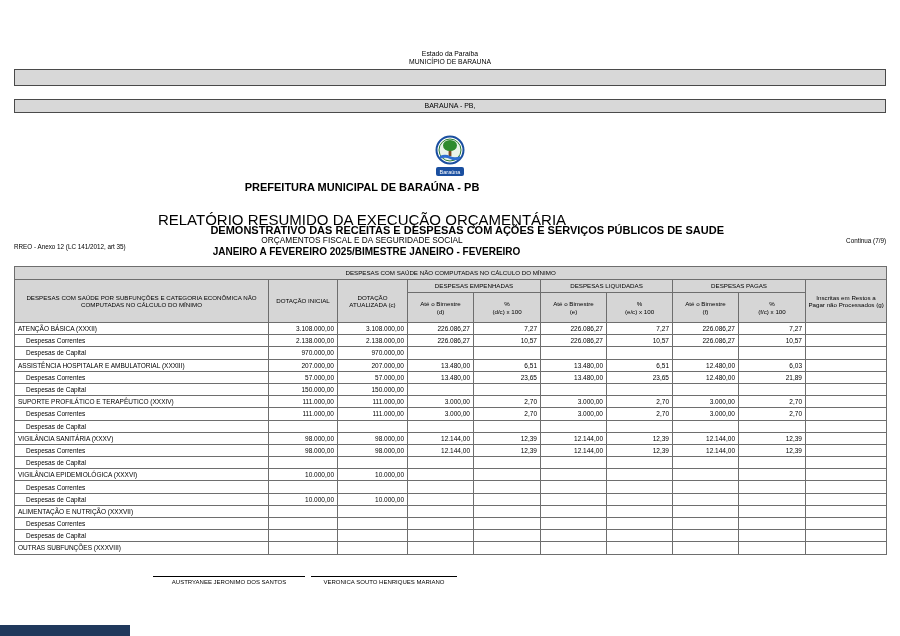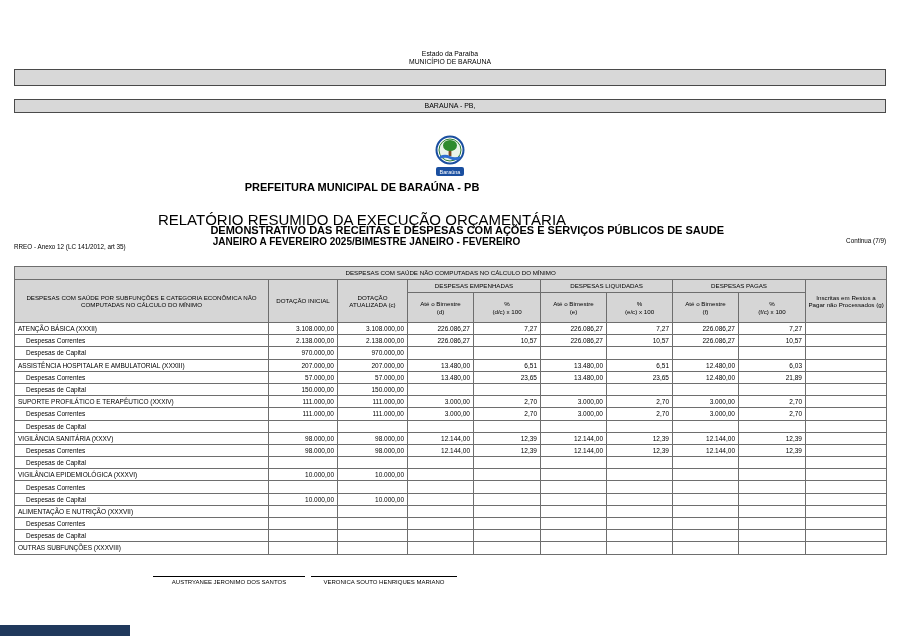--- a/index.html
+++ b/index.html
@@ -91,20 +91,21 @@
       <path d="M7 21 q5 -2.5 10 0 q5 2.5 10 0 v3 q-5 2.5 -10 0 q-5 -2.5 -10 0 z" fill="#2f6fd0"></path>
       <rect x="3" y="32" width="28" height="9" rx="2" fill="#1a4fa0"></rect>
       <text x="17" y="38.5" font-size="5.5" fill="#ffffff" text-anchor="middle">Baraúna</text>
     </svg>
   </div>
 
   <div class="titles">
     <div class="t1">PREFEITURA MUNICIPAL DE BARAÚNA - PB</div>
     <div class="t2">RELATÓRIO RESUMIDO DA EXECUÇÃO ORÇAMENTÁRIA</div>
     <div class="t3">DEMONSTRATIVO DAS RECEITAS E DESPESAS COM AÇÕES E SERVIÇOS PÚBLICOS DE SAUDE</div>
+    <div class="t4">ORÇAMENTOS FISCAL E DA SEGURIDADE SOCIAL</div>
     <div class="t5">JANEIRO A FEVEREIRO 2025/BIMESTRE JANEIRO - FEVEREIRO</div>
   </div>
 
   <div class="annex">RREO - Anexo 12 (LC 141/2012, art 35)</div>
   <div class="cont">Continua (7/9)</div>
 
   <table class="rpt-table">
     <colgroup>
       <col style="width:254px">
         <col style="width:69px">

